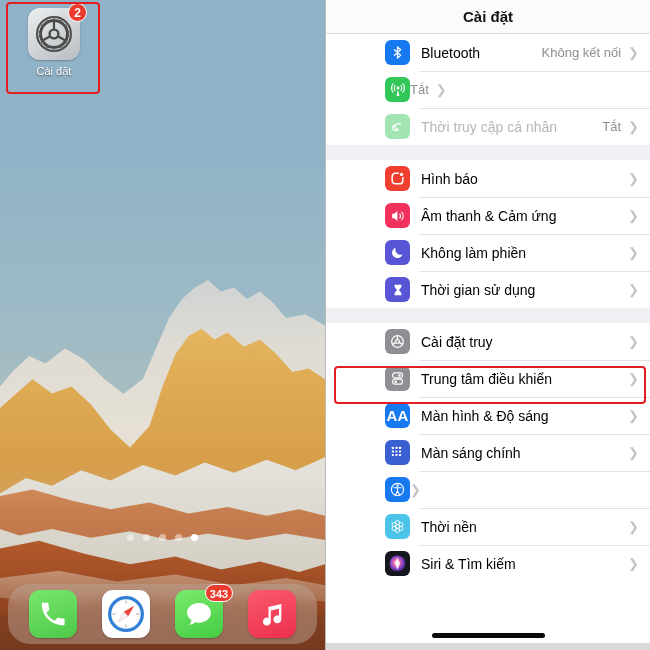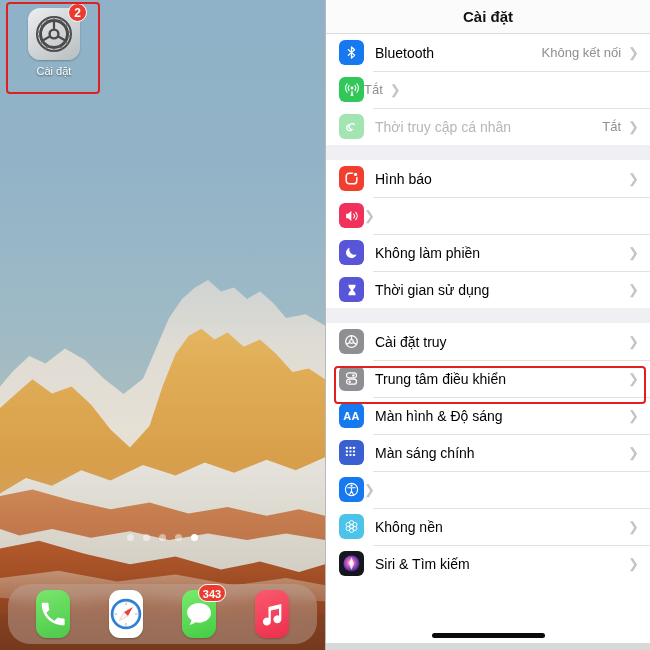--- a/index.html
+++ b/index.html
@@ -119,21 +119,21 @@
   
   #dock {
     position: absolute; left: 8px; right: 8px; bottom: 6px; height: 60px;
     background: rgba(190,170,160,.45);
     border-radius: 22px;
     display: flex; align-items: center; justify-content: space-around;
     padding: 0 8px;
     z-index: 5;
     backdrop-filter: blur(6px);
   }
-  .dock-icon { position: relative; width: 34px; height: 48px; border-radius: 11px;
+  .dock-icon { position: relative; width: 48px; height: 48px; border-radius: 11px;
                display: flex; align-items: center; justify-content: center;
                box-shadow: 0 1px 2px rgba(0,0,0,.22); }
   .dock-badge {
     position: absolute; top: -6px; right: -10px;
     min-width: 26px; height: 18px; border-radius: 9px;
     background: #eb3b2e; color: #fff;
     font-size: 11px; font-weight: bold; line-height: 18px;
     text-align: center; padding: 0 4px;
     border: 1.5px solid #fff;
   }
@@ -156,20 +156,21 @@
 
   .group-gap { height: 15px; background: #efeff4; }
   .group { background: #ffffff; }
 
   .row {
     position: relative;
     display: flex; align-items: center;
     height: 37px;
     padding-left: 13px; padding-right: 11px;
     background: #fff;
+    margin-left: 46px;
   }
   .row + .row::before {
     content: ""; position: absolute; left: 47px; right: 0; top: 0;
     height: 1px; background: #e2e2e2;
   }
   .row-icon {
     width: 25px; height: 25px; border-radius: 6px; flex: 0 0 25px;
     display: flex; align-items: center; justify-content: center;
     color: #fff;
   }
@@ -364,20 +365,21 @@
         <span class="chev">❯</span>
       </div>
 
       <div class="row">
         <span class="row-icon" style="background:#f0315c;">
           <svg width="16" height="16" viewBox="0 0 24 24" aria-hidden="true">
             <path fill="#fff" d="M11 4.5 6.2 8.6H3.2v6.8h3L11 19.5Z"></path>
             <path fill="none" stroke="#fff" stroke-width="1.7" stroke-linecap="round" d="M14.6 9.2a4 4 0 0 1 0 5.6M17.6 6.6a8 8 0 0 1 0 10.8"></path>
           </svg>
         </span>
+        <span class="row-label">Âm thanh &amp; Cảm ứng</span>
 
         <span class="chev">❯</span>
       </div>
 
       <div class="row">
         <span class="row-icon" style="background:#5856d6;">
           <svg width="15" height="15" viewBox="0 0 24 24" aria-hidden="true">
             <path fill="#fff" d="M20 15.2A8.6 8.6 0 0 1 9 4.2 8.6 8.6 0 1 0 20 15.2Z"></path>
           </svg>
         </span>
@@ -428,21 +430,21 @@
             <circle cx="9" cy="17" r="2" fill="#fff"></circle>
           </svg>
         </span>
         <span class="row-label">Trung tâm điều khiển</span>
 
         <span class="chev">❯</span>
       </div>
 
       <div class="row">
         <span class="row-icon" style="background:#1779f0;">
-          <span style="color:#fff;font-size:11px;font-weight:bold;letter-spacing:.2px;font-family:'Liberation Sans',sans-serif;">AA</span>
+          <span style="color:#fff;font-size:15px;font-weight:bold;letter-spacing:.2px;font-family:'Liberation Sans',sans-serif;">AA</span>
         </span>
         <span class="row-label">Màn hình &amp; Độ sáng</span>
 
         <span class="chev">❯</span>
       </div>
 
       <div class="row">
         <span class="row-icon" style="background:#3a5fd0;">
           <svg width="17" height="17" viewBox="0 0 24 24" aria-hidden="true">
             <g fill="#fff">
@@ -482,21 +484,21 @@
               <circle cx="12" cy="12" r="3"></circle>
               <circle cx="12" cy="6.6" r="3"></circle>
                 <circle cx="12" cy="17.4" r="3"></circle>
               <circle cx="7.3" cy="9.3" r="3"></circle>
                 <circle cx="16.7" cy="9.3" r="3"></circle>
               <circle cx="7.3" cy="14.7" r="3"></circle>
                 <circle cx="16.7" cy="14.7" r="3"></circle>
             </g>
           </svg>
         </span>
-        <span class="row-label">Không nền</span>
+        <span class="row-label">Thời nền</span>
 
         <span class="chev">❯</span>
       </div>
 
       <div class="row">
         <span class="row-icon" style="background:#16161e;">
           <svg width="23" height="23" viewBox="0 0 24 24" aria-hidden="true">
             <defs>
               <radialGradient id="siriG" cx="45%" cy="45%" r="60%">
                 <stop offset="0%" stop-color="#ffffff"></stop>

